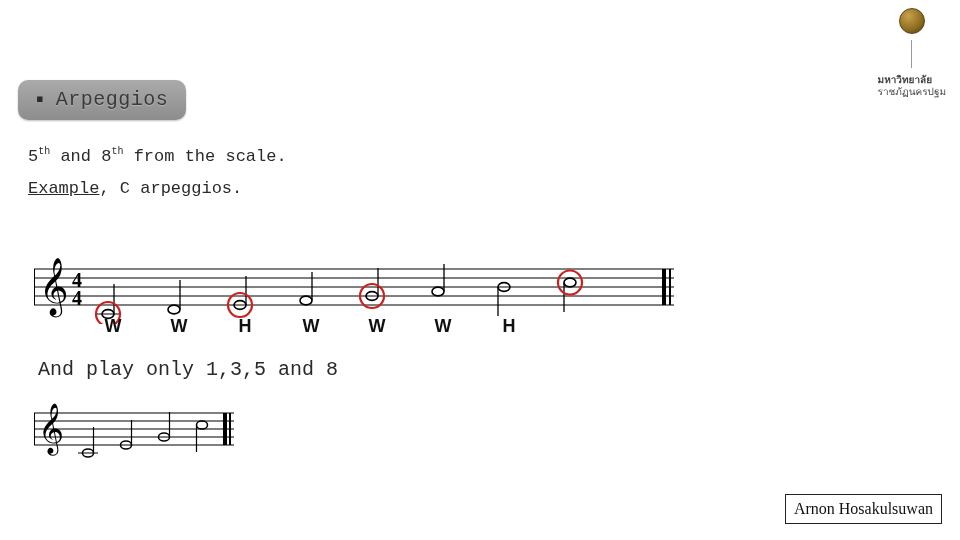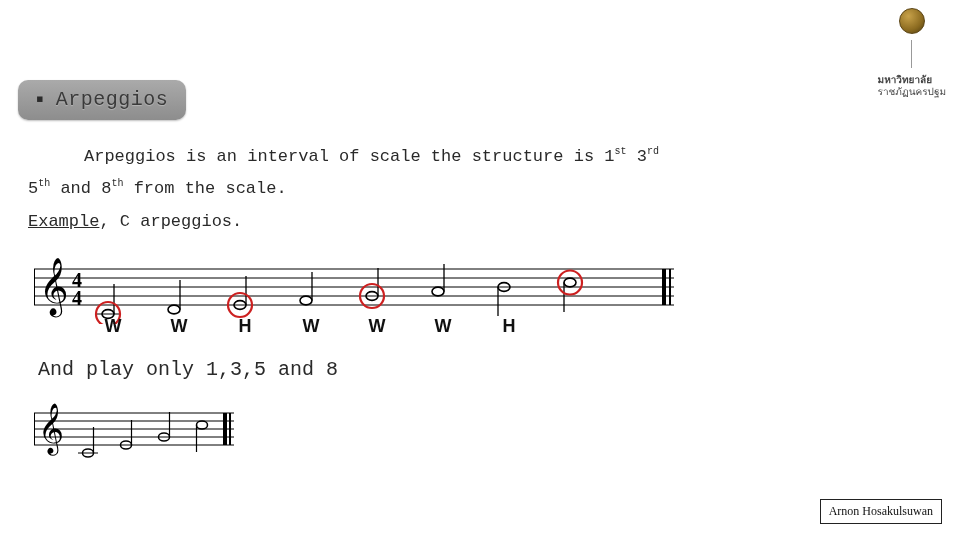--- a/index.html
+++ b/index.html
@@ -83,21 +83,21 @@
   .play-text {
     position: absolute; top: 358px; left: 38px;
     font-size: 20px; color: #2a2a2a;
   }
 
   
   .credit {
     position: absolute; bottom: 16px; right: 18px;
     border: 1px solid #222;
     font-family: "Times New Roman", serif;
-    font-size: 12px; color: #111;
+    font-size: 16px; color: #111;
     padding: 4px 8px;
     line-height: 1.25;
     background:#fff;
   }
 
 </style>
 </head>
 <body>
 
 <div class="logo-area">
@@ -108,23 +108,20 @@
     <div>ราชภัฏนครปฐม</div>
   </div>
 </div>
 
 <div class="title-pill">
   <span class="bullet">▪</span>
   <span class="title">Arpeggios</span>
 </div>
 
 <div class="body">
-  <p class="indent">
-    <span>Arpeggios is an interval of scale the structure is 1</span><sup>st</sup><span> 3</span><sup>rd</sup>
-  </p>
   <p>
     <span>5</span><sup>th</sup><span> and 8</span><sup>th</sup><span> from the scale.</span>
   </p>
   <p>
     <span class="underline">Example</span><span>, C arpeggios.</span>
   </p>
 </div>
 
 <div id="staff1" class="staff-wrap">
 <svg viewBox="0 0 640 70" width="640" height="70">

